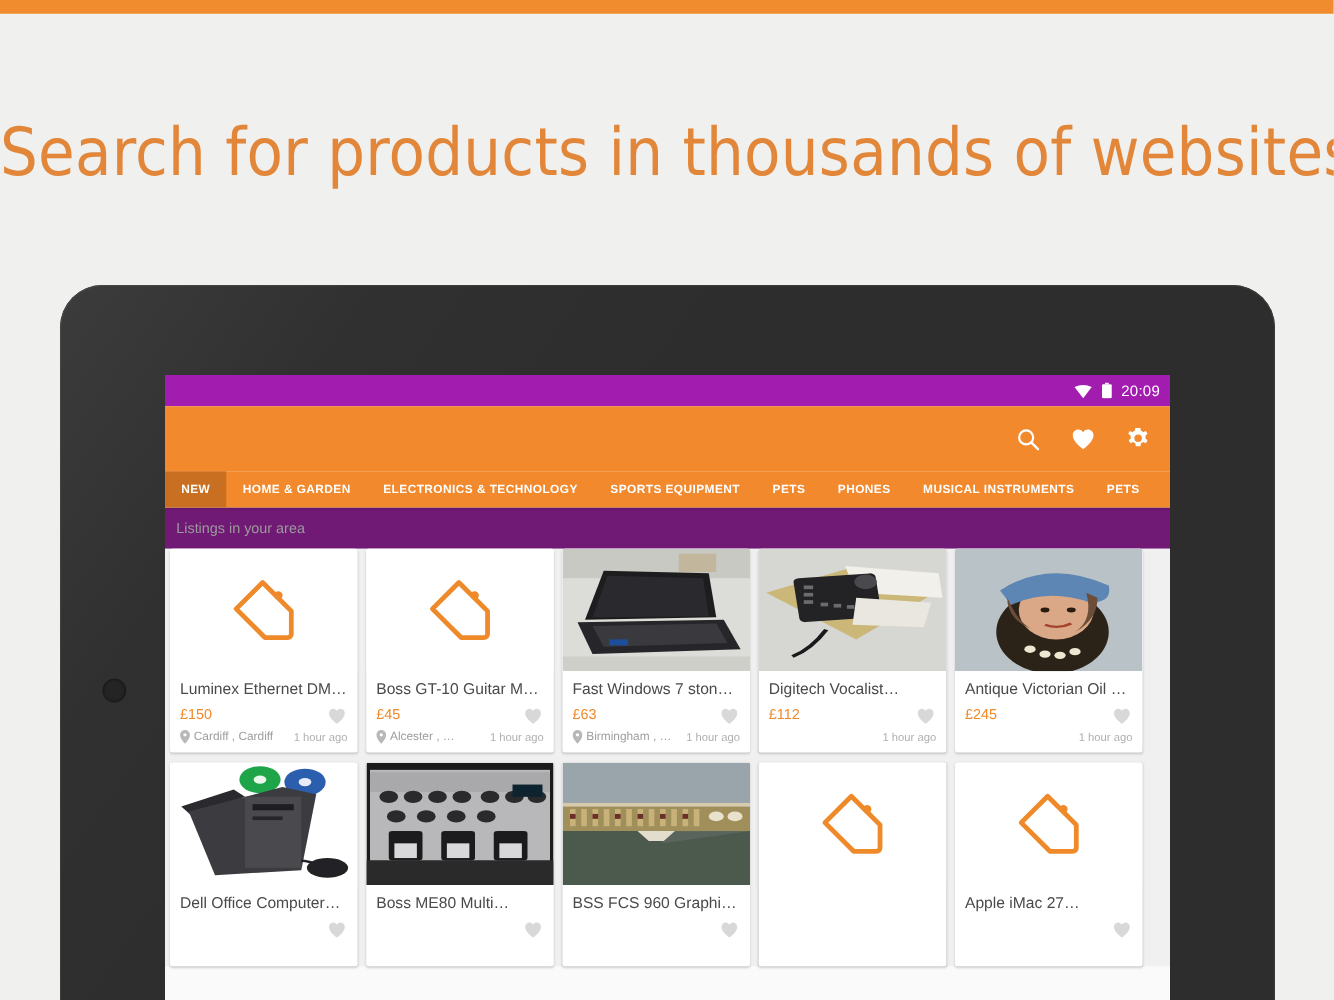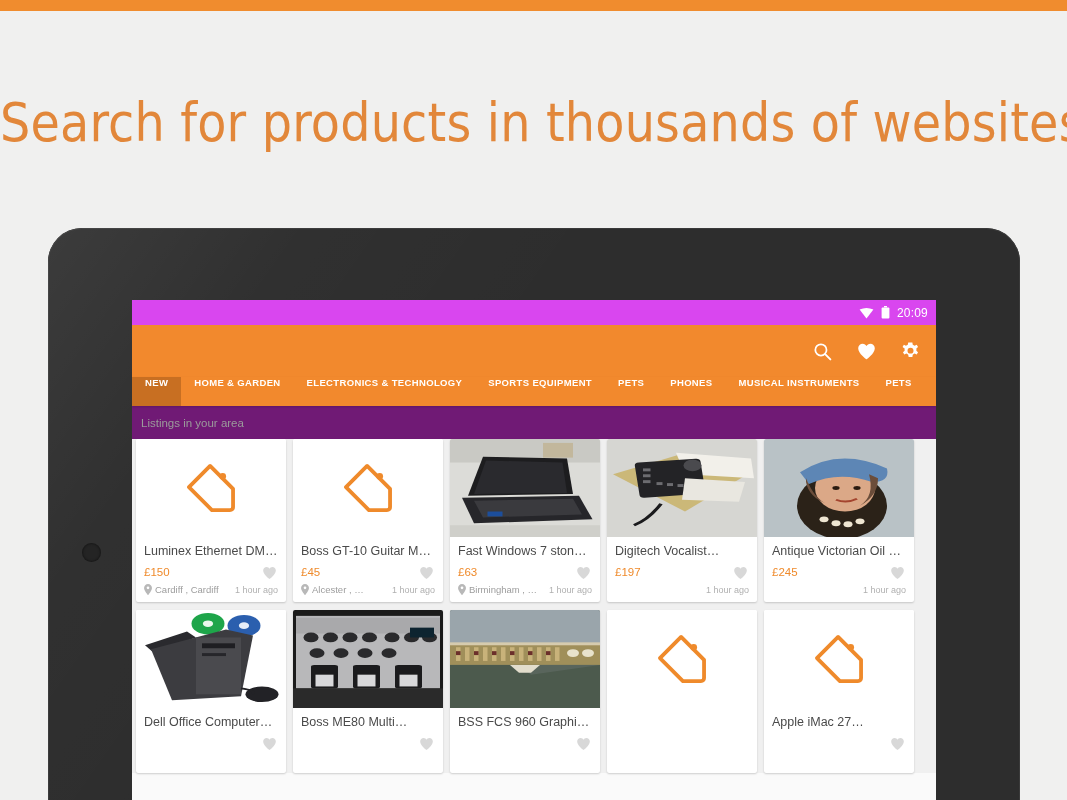--- a/index.html
+++ b/index.html
@@ -58,21 +58,21 @@
     position: absolute;
     left: 84px; top: 72px;
     width: 804px; height: 568px;
     background: #fafafa;
     overflow: hidden;
   }
 
   
   .statusbar {
     height: 25px;
-    background: #d946ef;
+    background: #a21caf;
     display: flex; align-items: center; justify-content: flex-end;
     padding-right: 8px;
     gap: 7px;
   }
   .statusbar .clock {
     color: #ffffff; font-size: 12px; letter-spacing: 0.2px;
   }
   .ic-wifi { width: 15px; height: 12px; display:block; }
   .ic-batt { width: 9px; height: 13px; display:block; }
 
@@ -90,21 +90,21 @@
   .tabs {
     height: 29px;
     background: #f2892d;
     display: flex; align-items: stretch;
     overflow: hidden;
     white-space: nowrap;
     box-shadow: 0 1px 2px rgba(0,0,0,0.14);
     position: relative; z-index: 3;
   }
   .tab {
-    display: flex; align-items: flex-start;
+    display: flex; align-items: center;
     padding: 0 13px;
     color: #ffffff;
     font-size: 9.5px;
     font-weight: bold;
     letter-spacing: 0.35px;
     font-family: "Liberation Sans Narrow", "Liberation Sans", sans-serif;
     cursor: pointer;
     flex: 0 0 auto;
   }
   .tab.selected { background: #c86f22; }
@@ -352,21 +352,21 @@
                   <rect x="40" y="45" width="4" height="3"></rect>
                   <rect x="47" y="46" width="4" height="3"></rect>
                 </g>
                 <path d="M36 66 Q28 82 18 88" stroke="#1a1a1c" stroke-width="2.5" fill="none"></path>
                 <polygon points="52,40 92,44 88,64 50,62" fill="#e9e7e0"></polygon>
               </svg>
             </div>
             <div class="card-body">
               <div class="card-title">Digitech Vocalist…</div>
               <div class="card-meta">
-                <span class="price">£197</span>
+                <span class="price">£112</span>
                 <svg class="heart-sm" viewBox="0 0 24 24">
                   <path d="M12 21 C12 21 2.5 14.6 2.5 8.3 C2.5 5 5 3 7.6 3 C9.7 3 11.2 4.2 12 5.6 C12.8 4.2 14.3 3 16.4 3 C19 3 21.5 5 21.5 8.3 C21.5 14.6 12 21 12 21 Z" fill="#d8d8d8"></path>
                 </svg>
               </div>
               <div class="card-foot">
                 <span class="loc">
                   <span class="loc-text"></span>
                 </span>
                 <span class="ago">1 hour ago</span>
               </div>

